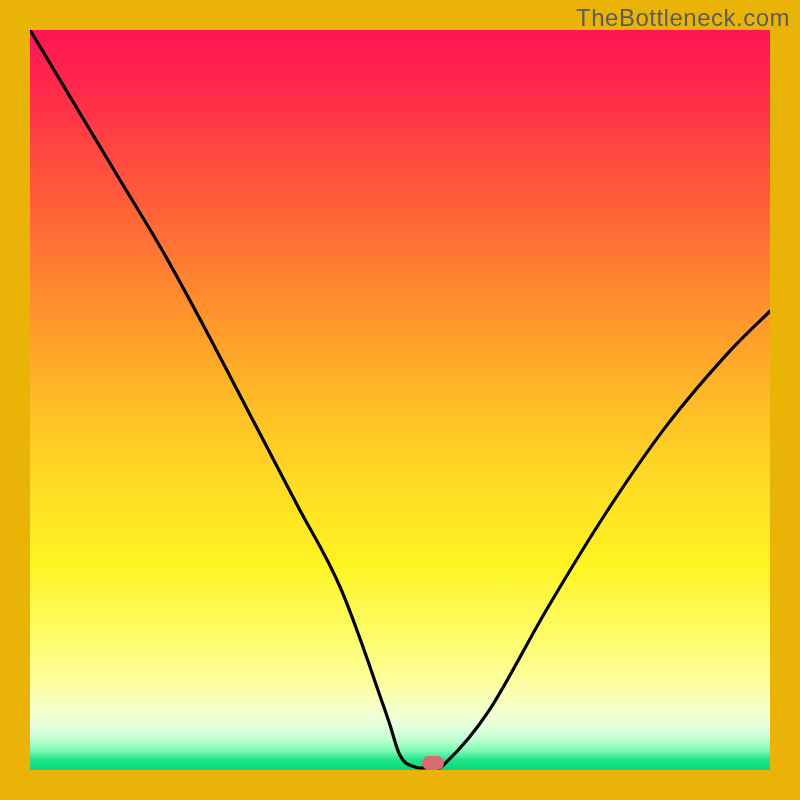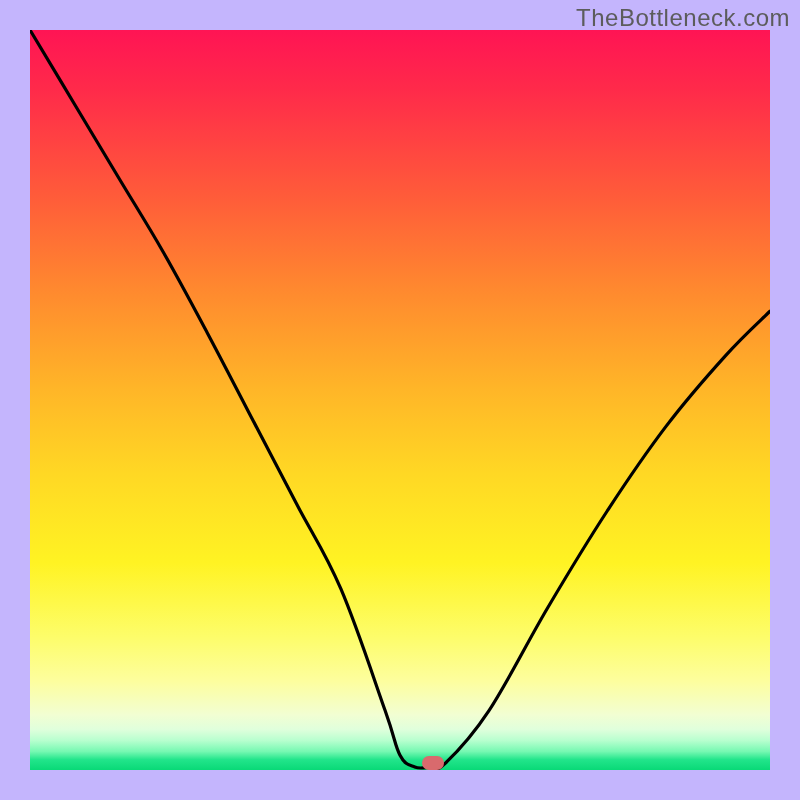--- a/index.html
+++ b/index.html
@@ -8,21 +8,21 @@
     width: 800px;
     height: 800px;
     background: #000;
     overflow: hidden;
     font-family: Arial, Helvetica, sans-serif;
   }
   .frame {
     position: relative;
     width: 800px;
     height: 800px;
-    background: #c4b5fd;
+    background: #eab308;
   }
   .watermark {
     position: absolute;
     top: 4px;
     right: 10px;
     font-size: 24px;
     font-weight: 500;
     color: #5c5c5c;
     letter-spacing: 0.5px;
     z-index: 5;

